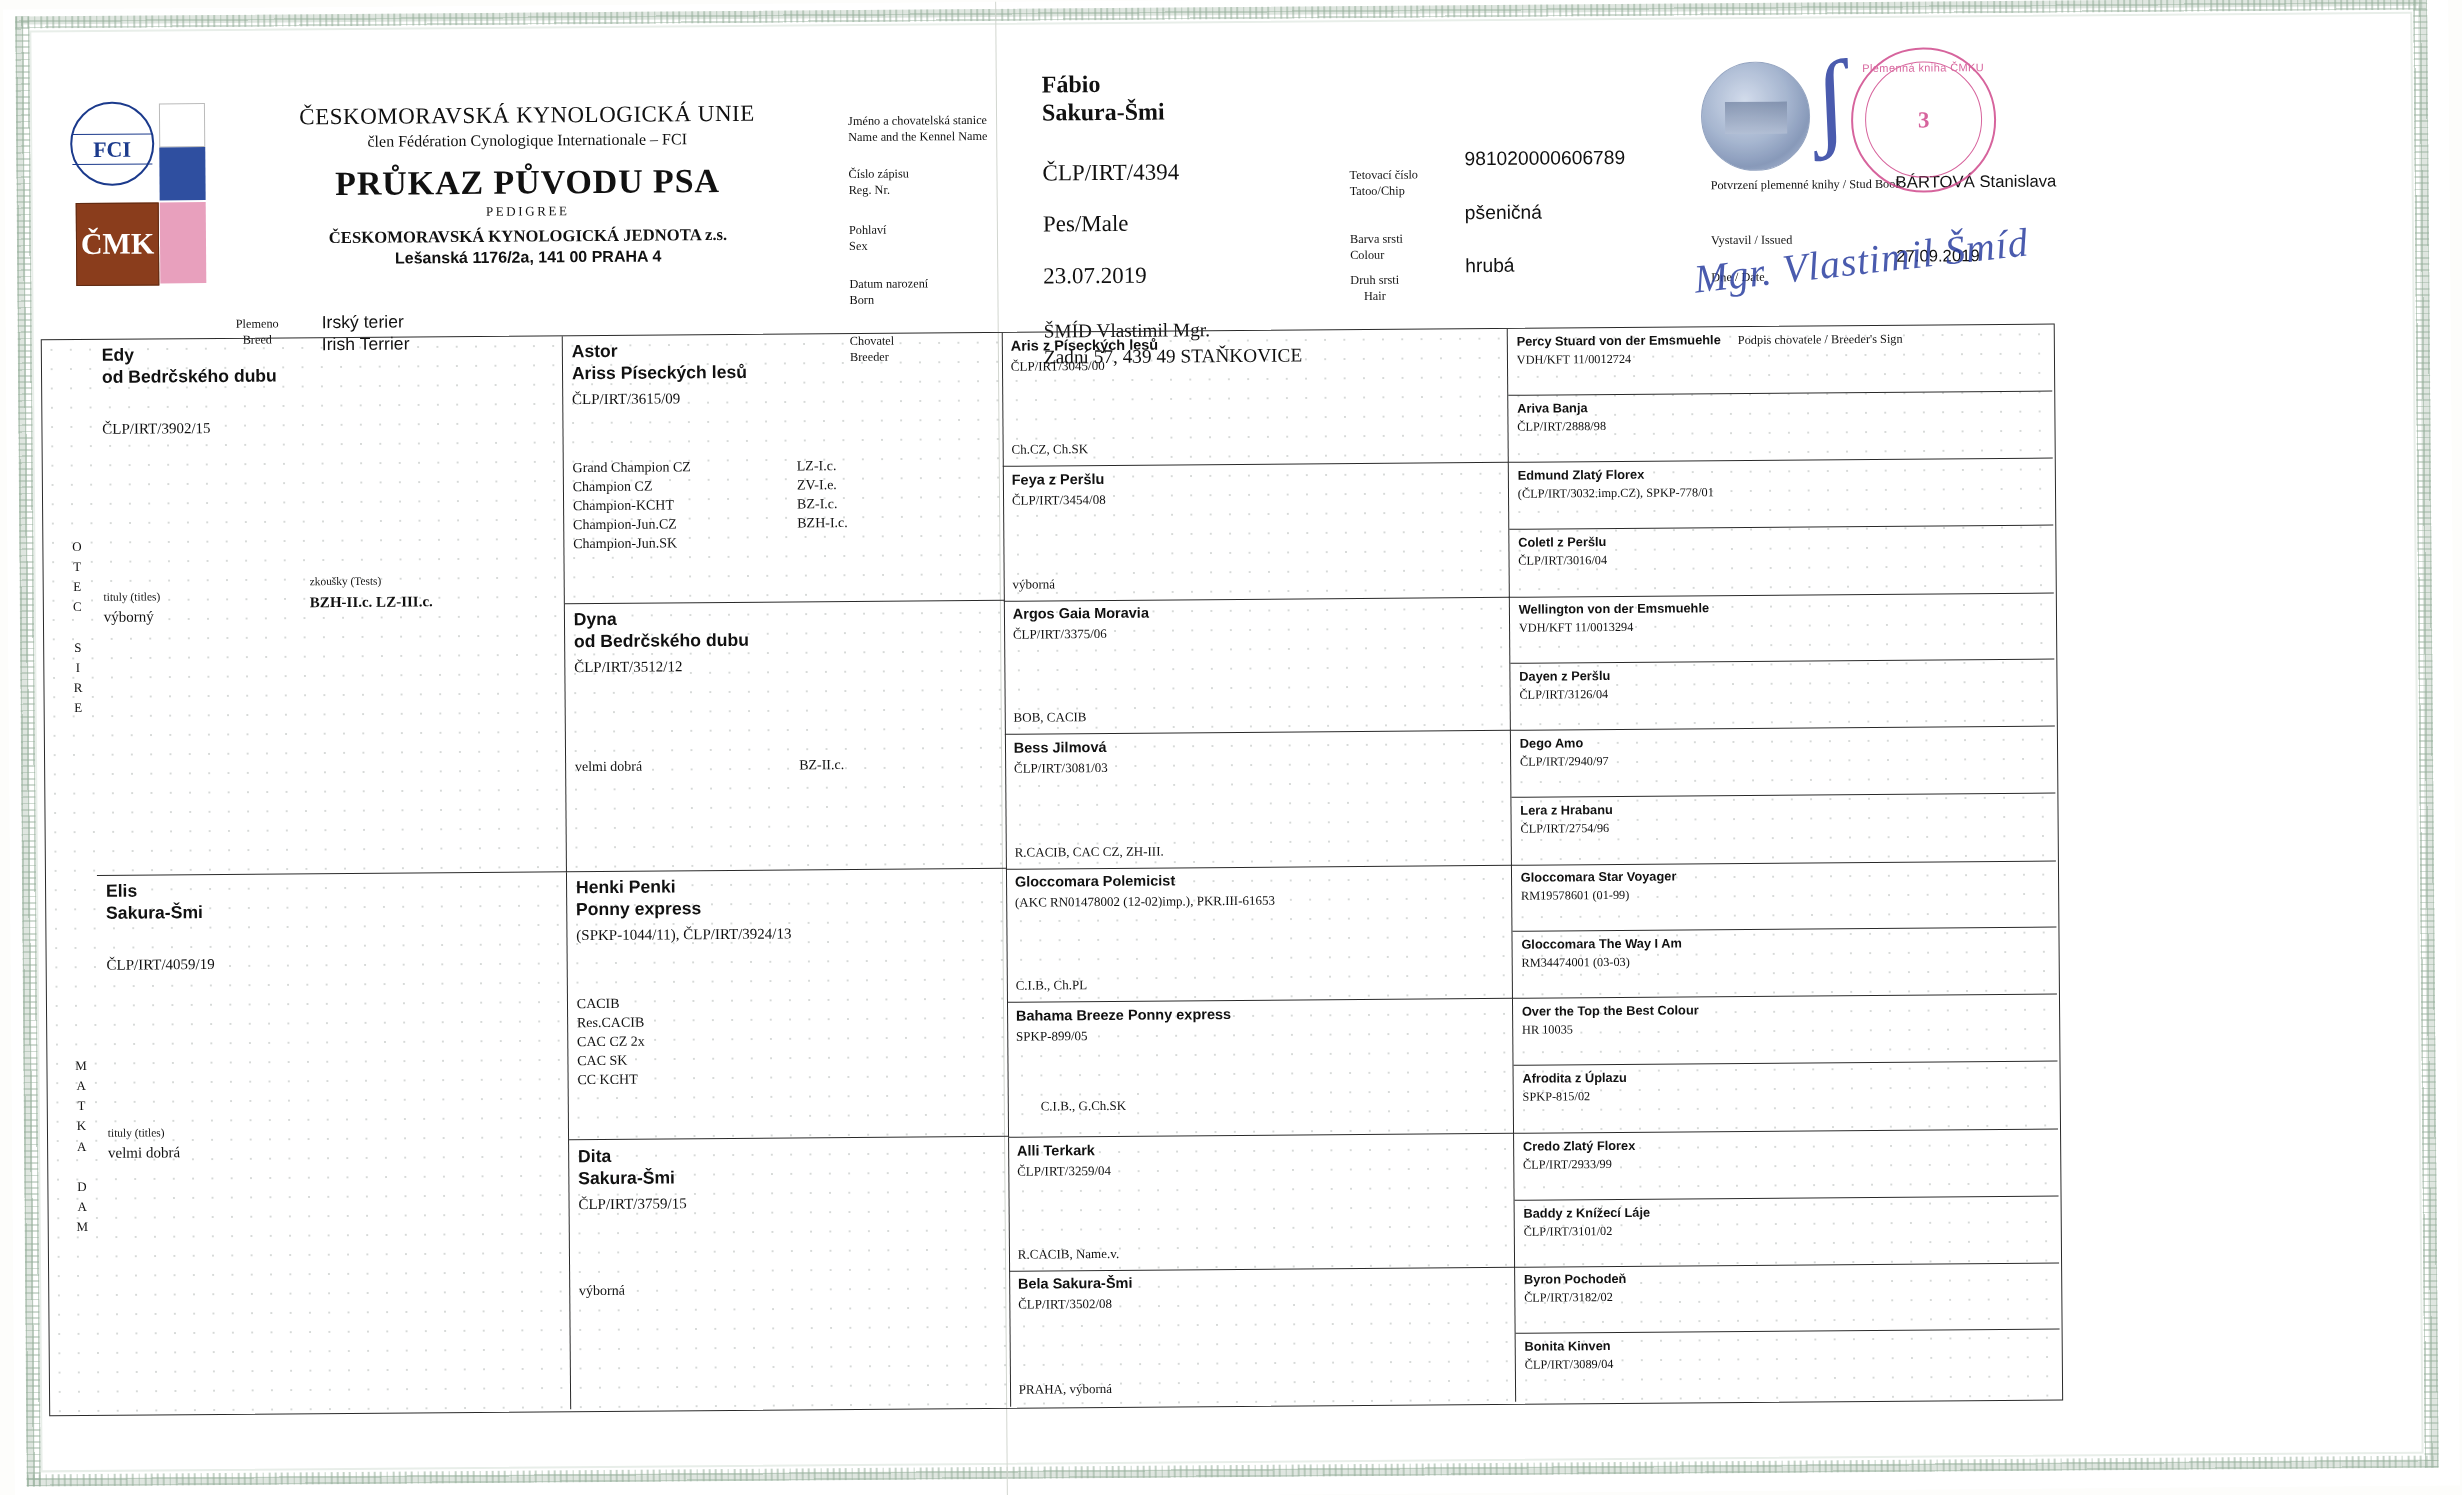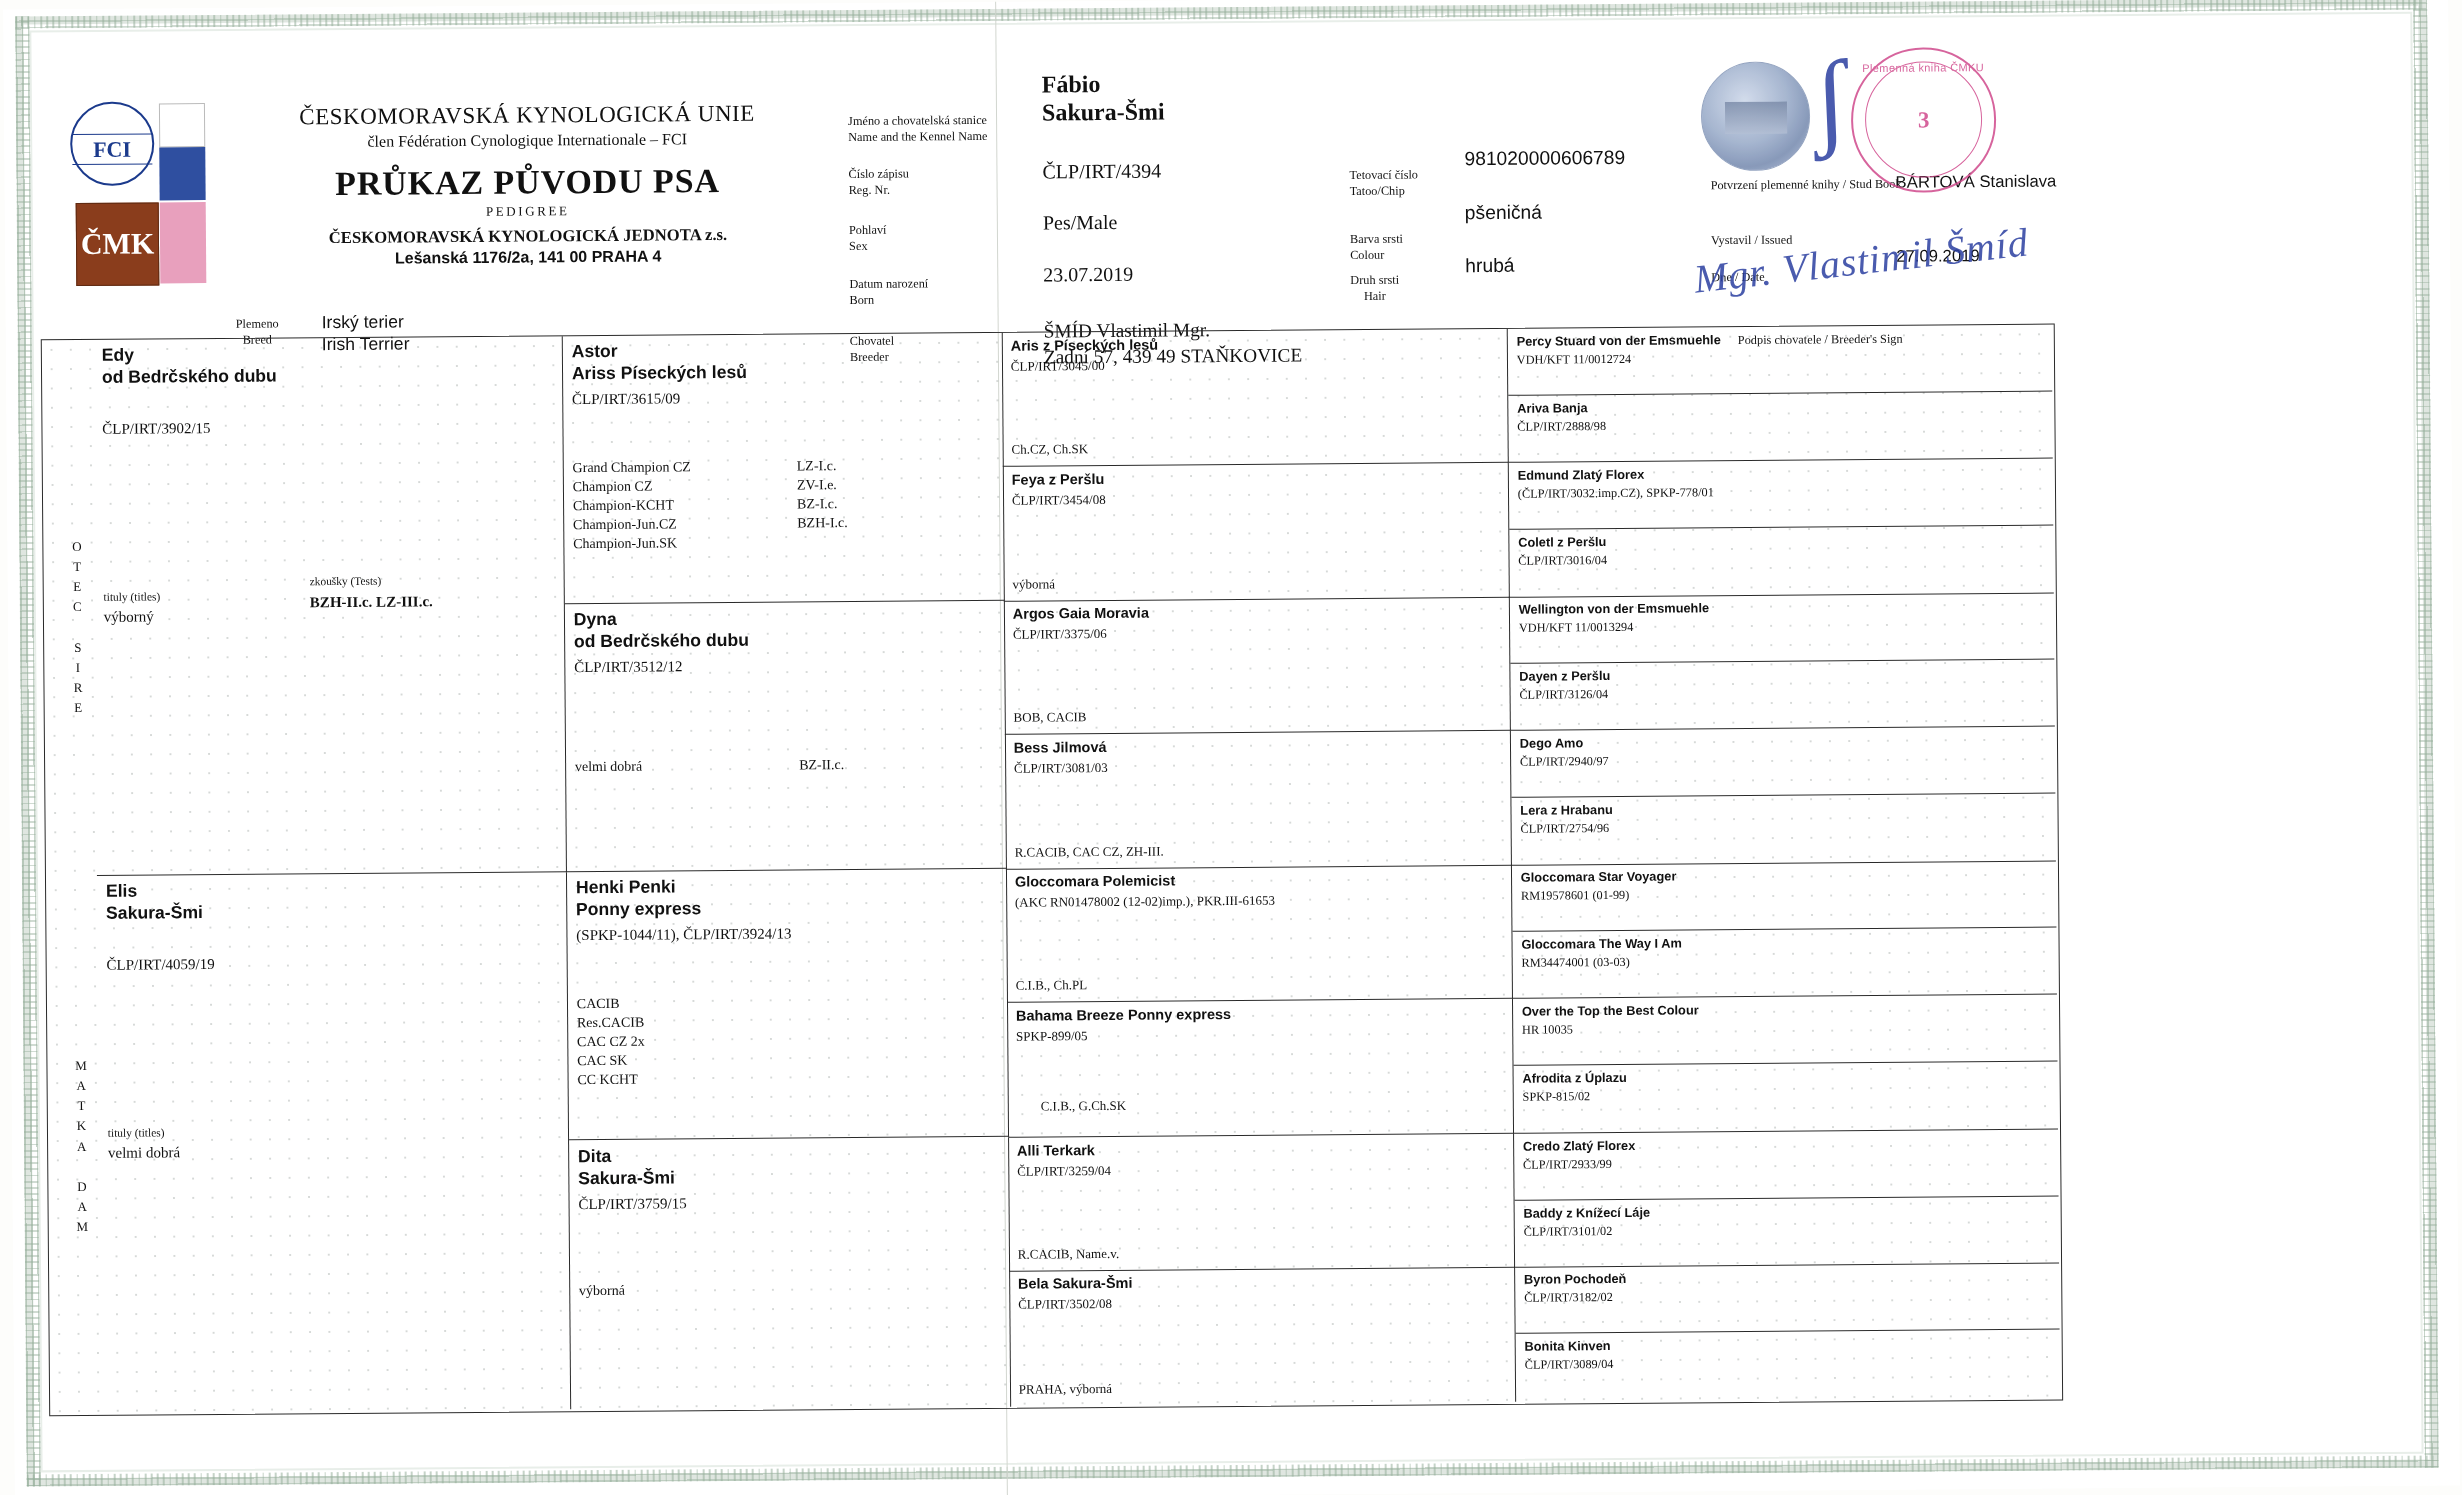--- a/index.html
+++ b/index.html
@@ -98,21 +98,21 @@
   .t2 { font-size: 16px; margin-top: 3.5px; }
   .t3 { font-size: 34px; font-weight: bold; letter-spacing: 0.9px; margin-top: 14px; }
   .t4 { font-size: 13px; letter-spacing: 2.6px; margin-top: 1.8px;}
   .t5 { font-size: 16.7px; font-weight: bold; margin-top: 7px; }
   .t6 { font-size: 16px; font-weight: bold; margin-top: 1.8px; font-family:"Liberation Sans", sans-serif;}
 
   .breed-label { position:absolute; left:195px; top:290px; font-size:10.6px; line-height:1.25;text-align:center; }
   .breed-val { position:absolute; left:281px; top:286px; font-size:17.6px; line-height:1.3; font-family:"Liberation Sans", sans-serif;}
   .lbl-row { position:absolute; left:809px; width:185px; font-size:11px; line-height:1.25;}
   .dogname { position:absolute; left:1003px; top:51px; font-size:24px; font-weight:bold; line-height:1.18; }
-  .val { position:absolute; left:1003px; font-size:20px; }
+  .val { position:absolute; left:1003px; font-size:23px; }
   .val.small { font-size:19.3px; }
 
   .lbl2 { position:absolute; left:1310px; font-size:11px; line-height:1.25; }
   .val2 { position:absolute; left:1425px; font-family:"Liberation Sans", sans-serif; font-size:19.3px; }
 
   .lbl3 { position:absolute; left:1671px; font-size:11px; line-height:1.25; }
   .val3 { position:absolute; left:1856px; font-family:"Liberation Sans", sans-serif; font-size:17.6px; }
 
   
   .holo {

